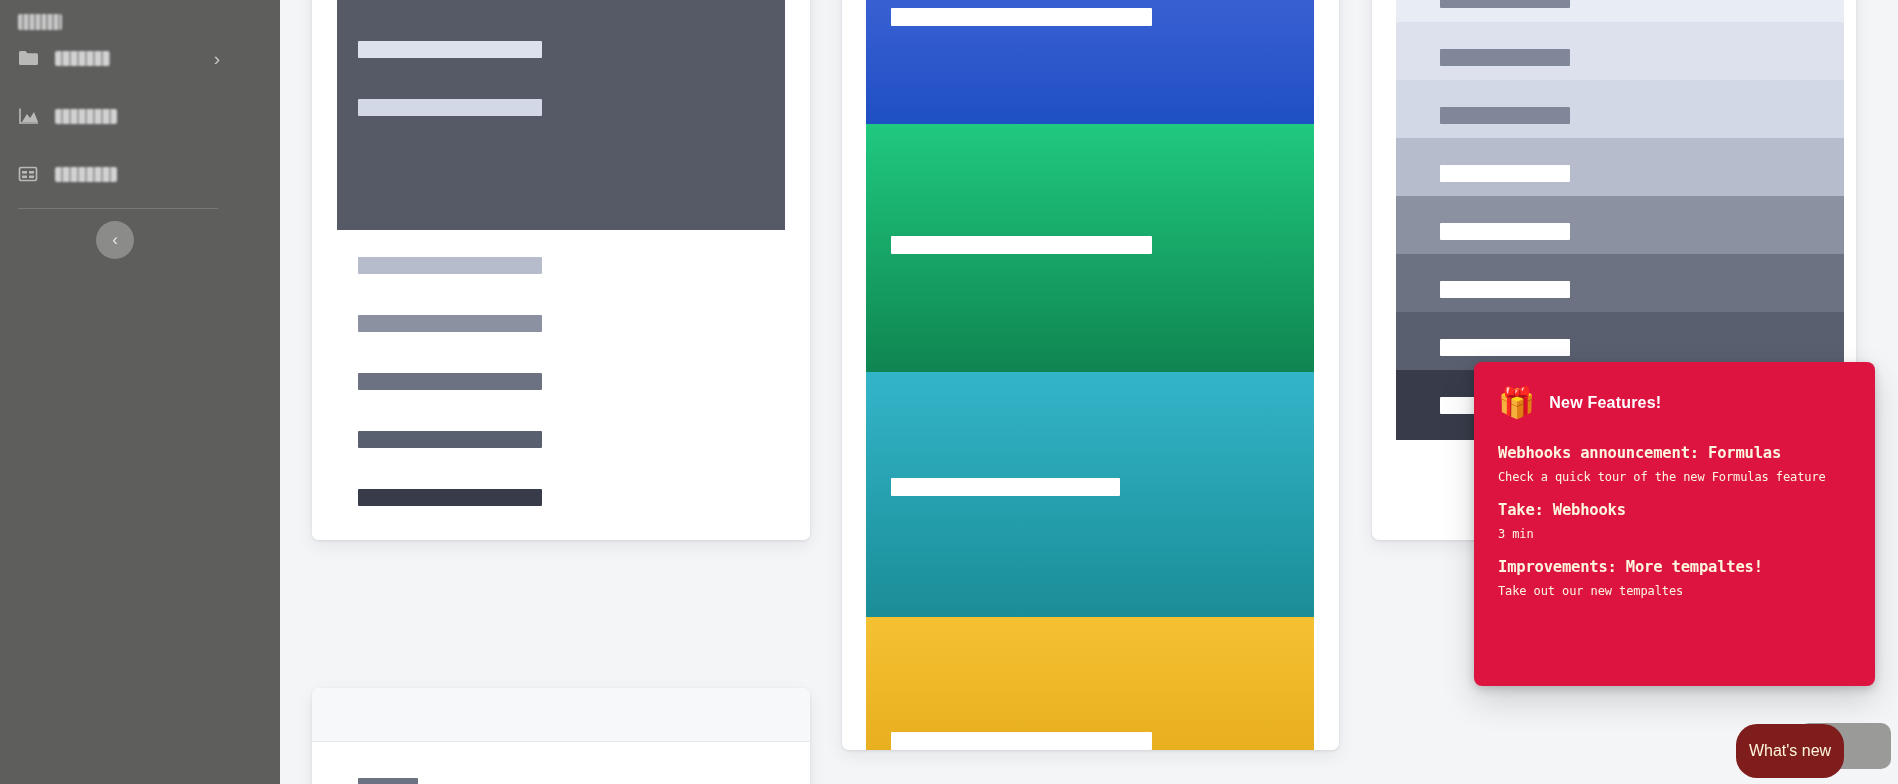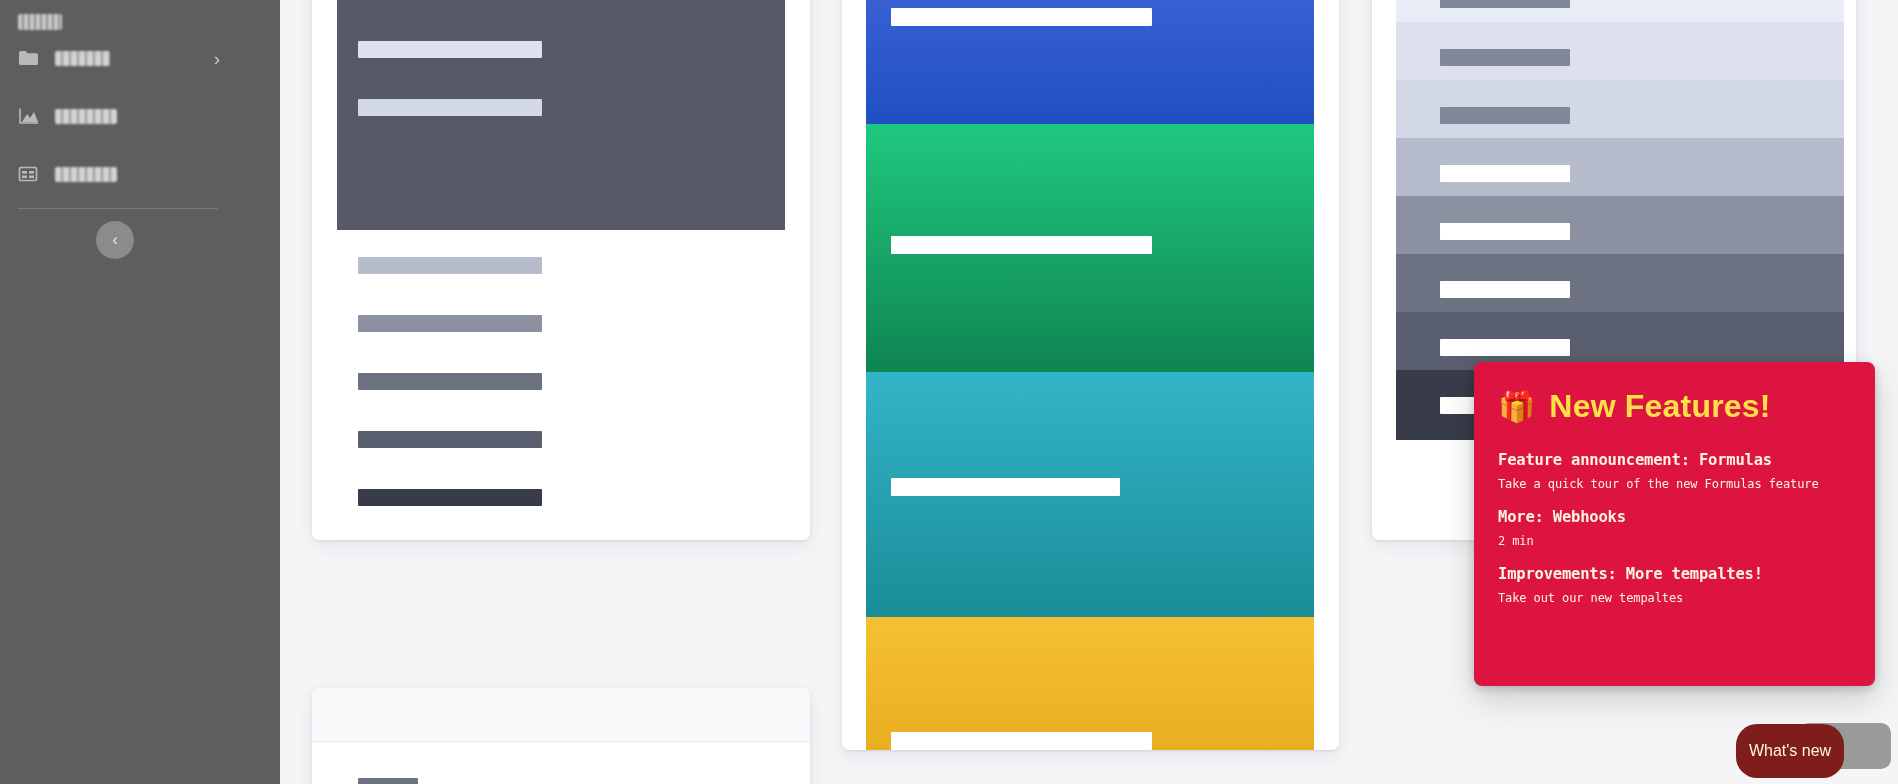--- a/index.html
+++ b/index.html
@@ -72,21 +72,21 @@
   
   #notify {
     position:absolute; left:1474px; top:362px; width:401px; height:324px;
     background:#dd1440; border-radius:8px;
     box-shadow:0 3px 10px rgba(0,0,0,.18), 0 14px 34px rgba(0,0,0,.16);
     padding:26px 24px 20px 24px;
     color:#fdf6dc;
   }
   .nf-head { display:flex; align-items:center; gap:14px; margin-bottom:26px; }
   .nf-gift { font-size:30px; line-height:1; }
-  .nf-title { font-size:32px; font-weight:bold; letter-spacing:.2px; color:#fde047; }
+  .nf-title { font-size:16px; font-weight:bold; letter-spacing:.2px; color:#ffffff; }
   .nf-item { margin-bottom:17px; }
   .nf-item:last-child { margin-bottom:0; }
   .nf-item-title {
     font-family:"DejaVu Sans Mono", monospace; font-weight:bold;
     font-size:15.5px; color:#fdf6dc; margin-bottom:8px; letter-spacing:-0.2px;
   }
   .nf-item-sub {
     font-family:"DejaVu Sans Mono", monospace; font-size:12px;
     color:#fdf6dc; letter-spacing:-0.1px;
   }
@@ -216,26 +216,26 @@
       </div>
   </section>
 
   <aside id="notify">
     <div class="nf-head">
       <span class="nf-gift">🎁</span>
       <span class="nf-title">New Features!</span>
     </div>
 
     <div class="nf-item">
-      <div class="nf-item-title">Feature announcement: Formulas</div>
-      <div class="nf-item-sub">Take a quick tour of the new Formulas feature</div>
+      <div class="nf-item-title">Webhooks announcement: Formulas</div>
+      <div class="nf-item-sub">Check a quick tour of the new Formulas feature</div>
     </div>
     <div class="nf-item">
-      <div class="nf-item-title">More: Webhooks</div>
-      <div class="nf-item-sub">2 min</div>
+      <div class="nf-item-title">Take: Webhooks</div>
+      <div class="nf-item-sub">3 min</div>
     </div>
     <div class="nf-item">
       <div class="nf-item-title">Improvements: More tempaltes!</div>
       <div class="nf-item-sub">Take out our new tempaltes</div>
     </div>
   </aside>
 
   <div id="launcher-shadowbox"></div>
   <button id="launcher">What's new</button>
 

